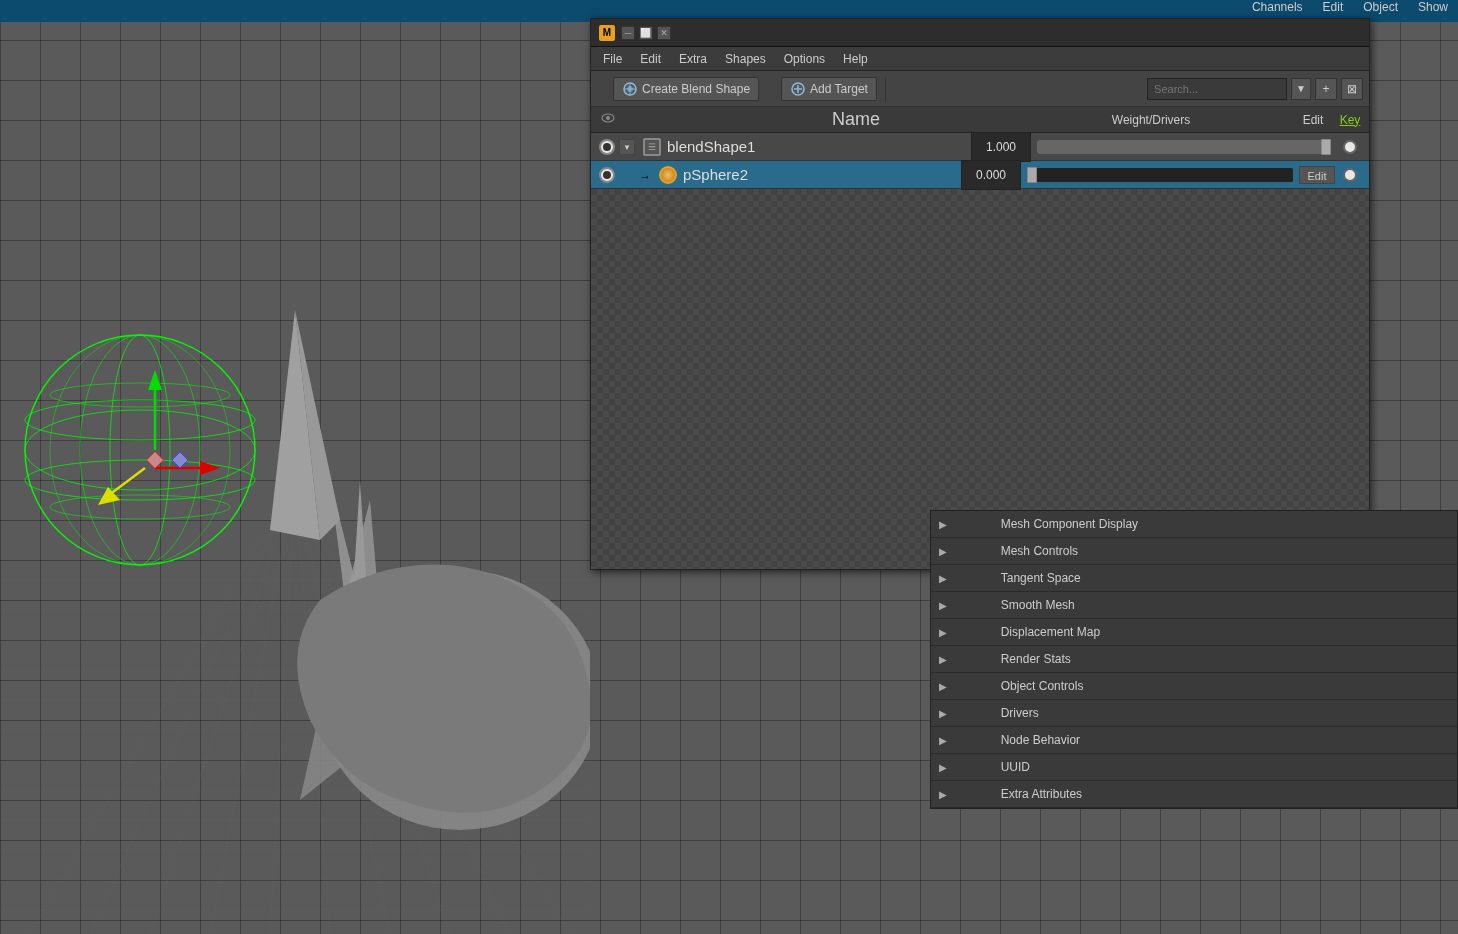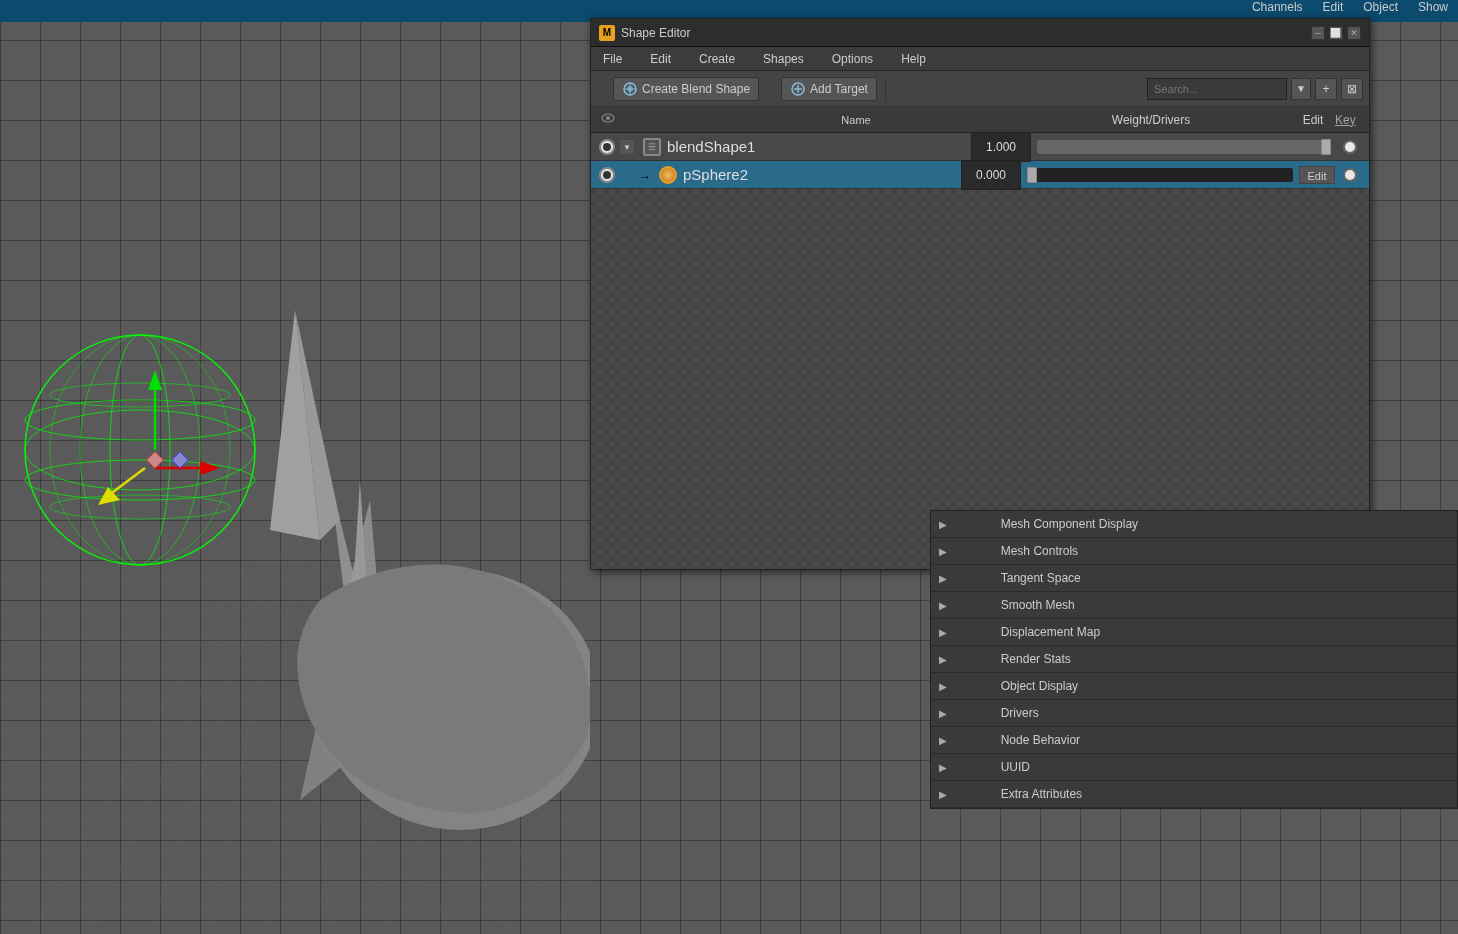--- a/index.html
+++ b/index.html
@@ -99,21 +99,21 @@
       font-size: 9px; color: #aaa;
     }
 
     
     #editor-menubar {
       background: #3c3c3c;
       height: 24px;
       display: flex;
       align-items: center;
       padding: 0 4px;
-      gap: 12px;
+      gap: 2px;
       border-bottom: 1px solid #222;
     }
 
     .menu-item {
       color: #cccccc;
       padding: 2px 8px;
       cursor: pointer;
       font-size: 12px;
       border-radius: 2px;
     }
@@ -191,24 +191,24 @@
     #col-header {
       background: #3a3a3a;
       height: 26px;
       display: flex;
       align-items: center;
       border-bottom: 1px solid #222;
       padding: 0 4px;
     }
 
     .col-eye { width: 26px; text-align: center; }
-    .col-name { flex: 1; text-align: center; color: #ccc; font-size: 11px; }
+    .col-name { flex: 1; text-align: center; color: #ccc; font-size: 18px; }
     .col-weight { width: 280px; text-align: center; color: #ccc; font-size: 12px; }
     .col-edit { width: 44px; text-align: center; color: #ccc; font-size: 12px; }
-    .col-key { width: 30px; color: #a3a3a3; font-size: 12px; text-decoration: underline; }
+    .col-key { width: 30px; text-align: center; color: #84cc16; font-size: 12px; text-decoration: underline; }
 
     
     .shape-row {
       height: 28px;
       display: flex;
       align-items: center;
       border-bottom: 1px solid #333;
       padding: 0 4px;
       background: #484848;
     }
@@ -467,32 +467,31 @@
     <polygon points="180,452 188,460 180,468 172,460" fill="#8888cc" stroke="#4444ff" stroke-width="1"></polygon>
   </svg>
 </div>
 
 <div id="shape-editor">
 
   <div id="shape-editor-titlebar">
     <div class="title-icon">
       <span>M</span>
     </div>
-    <span class="title-text">Shape Editor</span>
     <div class="window-controls">
       <div class="win-btn">─</div>
       <div class="win-btn">⬜</div>
       <div class="win-btn">✕</div>
     </div>
   </div>
 
   <div id="editor-menubar">
     <span class="menu-item">File</span>
     <span class="menu-item">Edit</span>
-    <span class="menu-item">Create</span>
+    <span class="menu-item">Extra</span>
     <span class="menu-item">Shapes</span>
     <span class="menu-item">Options</span>
     <span class="menu-item">Help</span>
   </div>
 
   <div id="editor-toolbar">
 
     <button class="toolbar-btn">
       <div class="toolbar-icon">
         <svg width="16" height="16" viewBox="0 0 16 16">
@@ -610,21 +609,21 @@
   </div>
   <div class="attr-section">
     <div class="attr-section-header">
       <span class="attr-arrow">▶</span>
       <span class="attr-section-label">Render Stats</span>
     </div>
   </div>
   <div class="attr-section">
     <div class="attr-section-header">
       <span class="attr-arrow">▶</span>
-      <span class="attr-section-label">Object Display</span>
+      <span class="attr-section-label">Object Controls</span>
     </div>
   </div>
   <div class="attr-section">
     <div class="attr-section-header">
       <span class="attr-arrow">▶</span>
       <span class="attr-section-label">Drivers</span>
     </div>
   </div>
   <div class="attr-section">
     <div class="attr-section-header">

